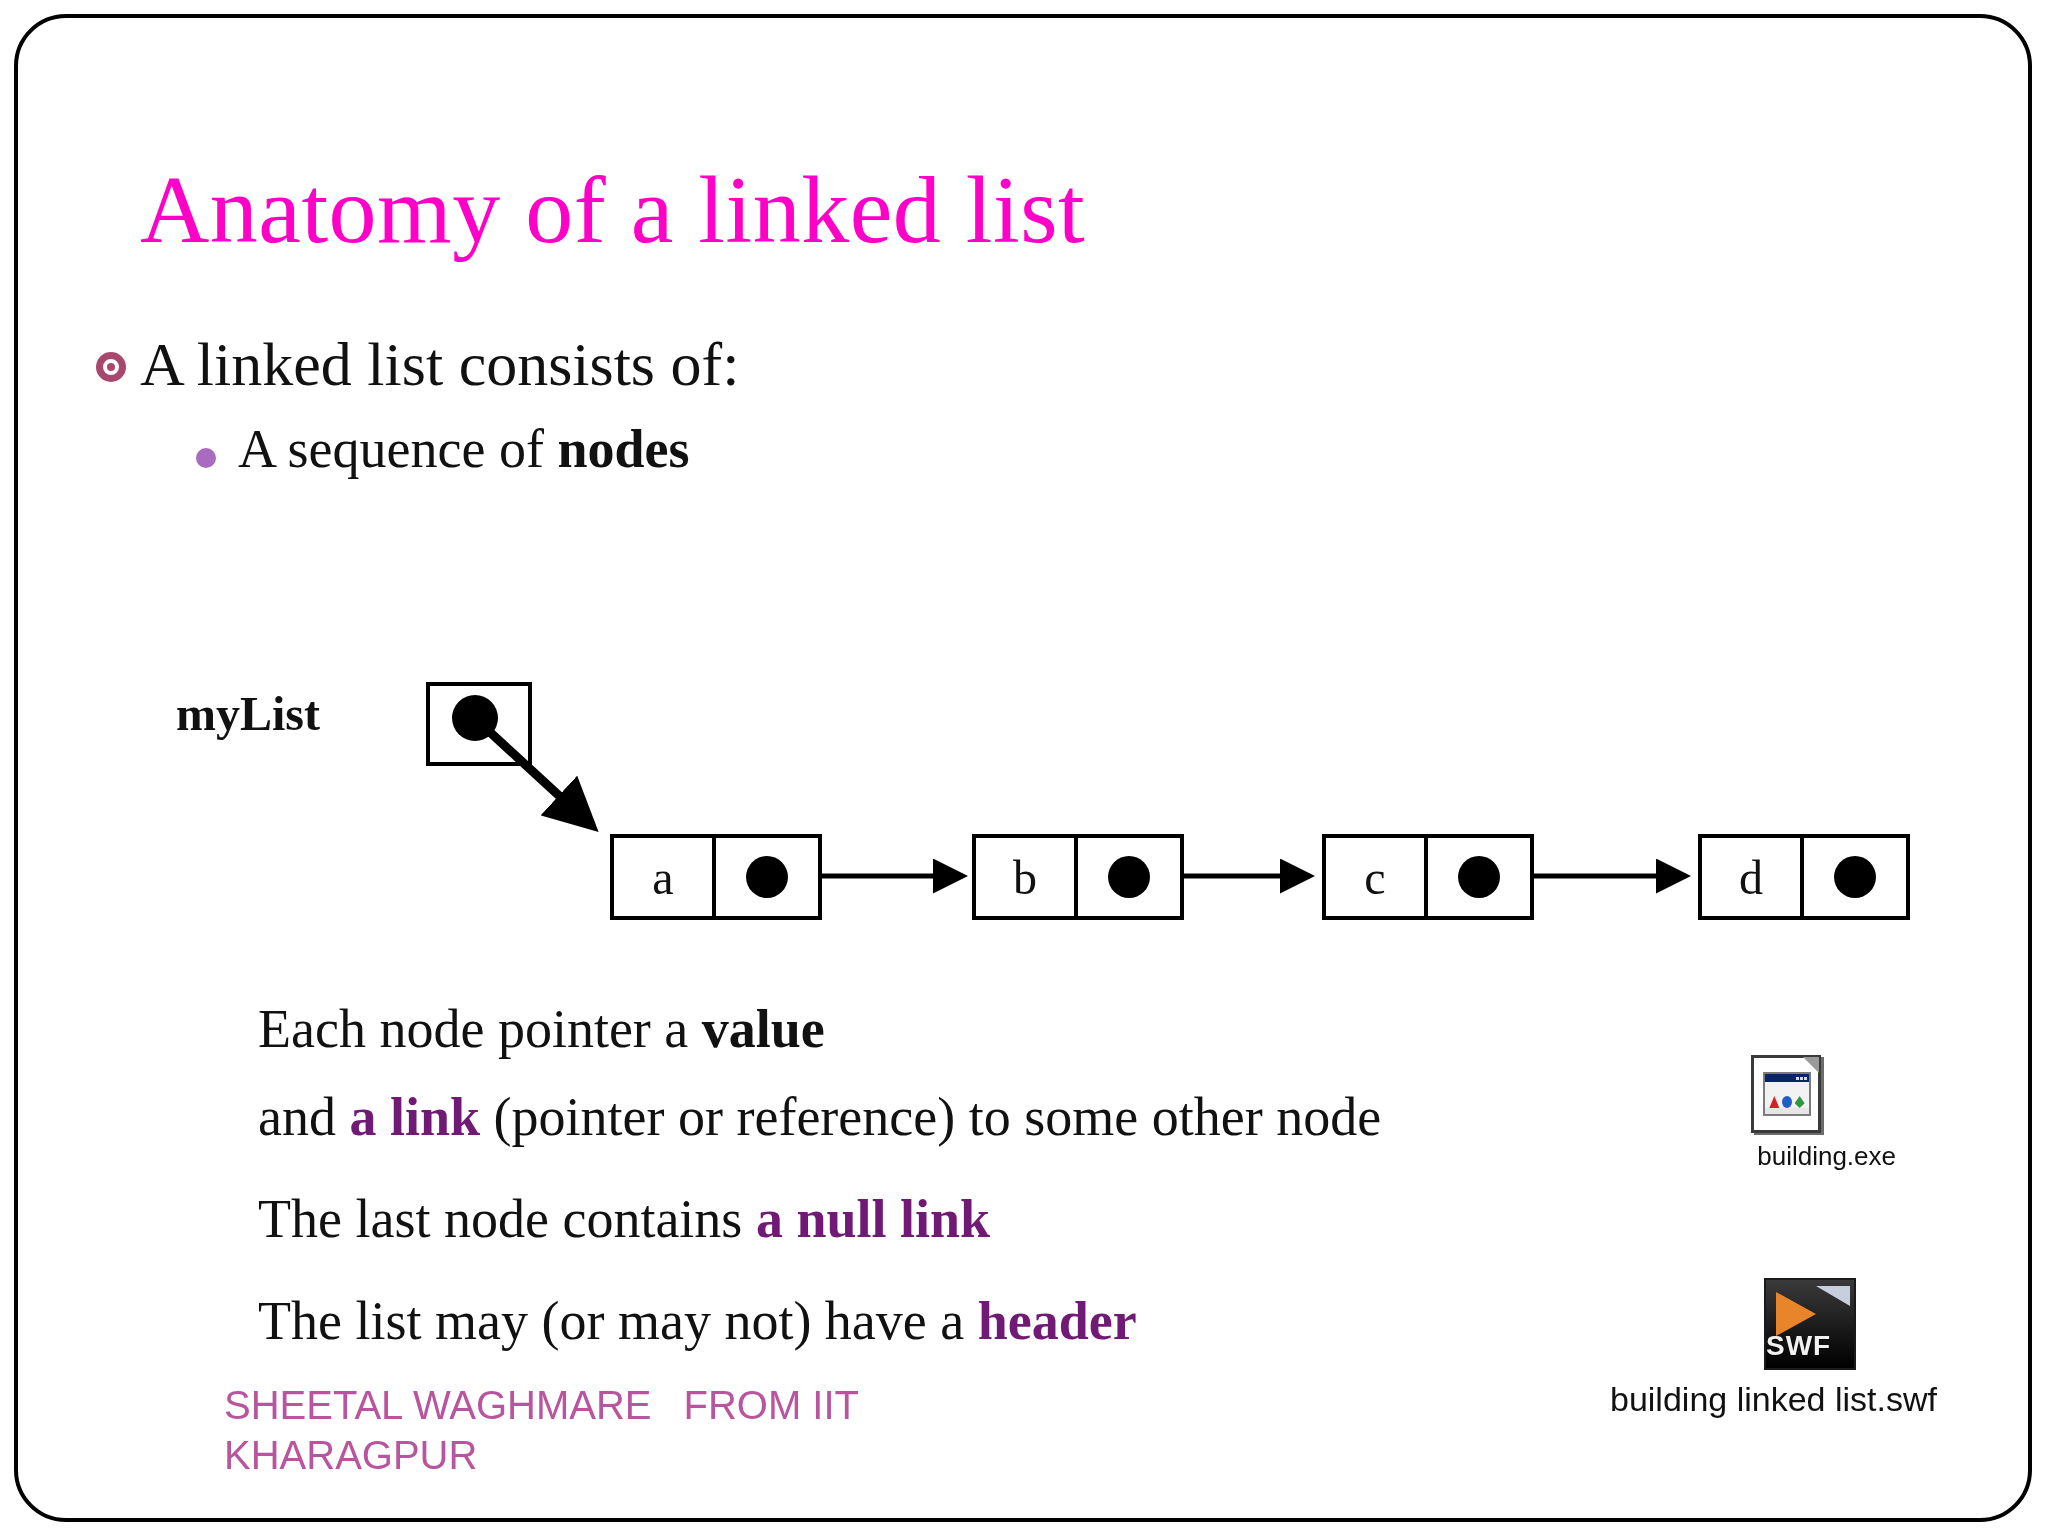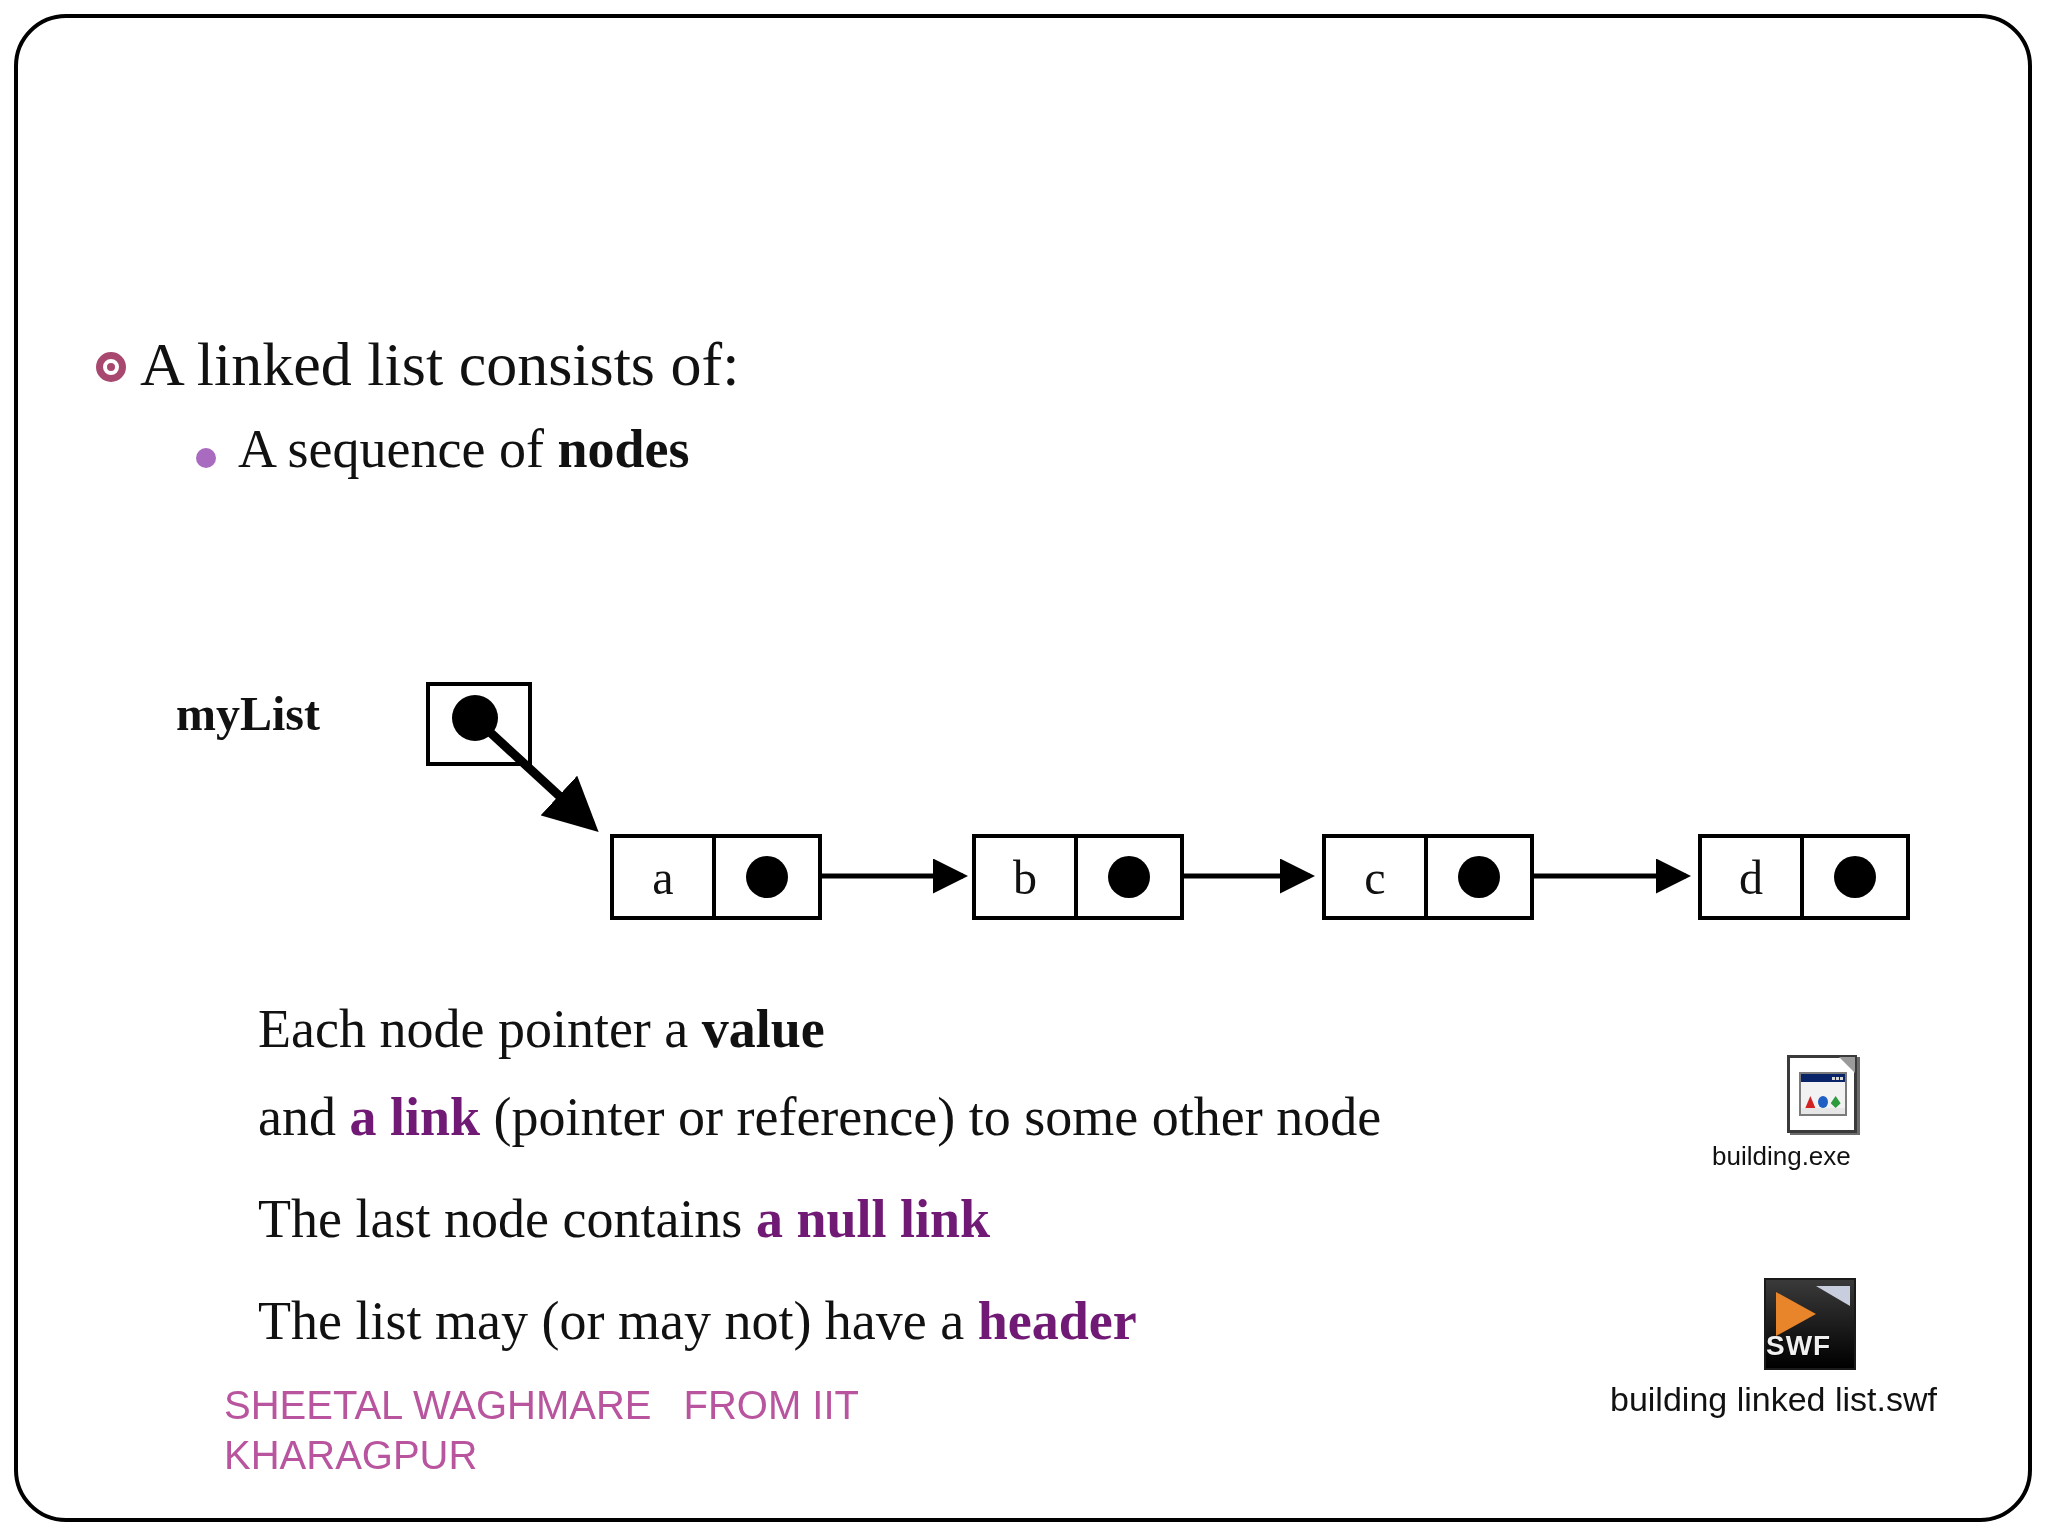--- a/index.html
+++ b/index.html
@@ -204,24 +204,24 @@
     font-family: "Liberation Sans", sans-serif;
     font-size: 40px;
     line-height: 1.25;
     color: #B9549F;
   }
   #footer-tab { display: inline-block; width: 32px; }
 
   
   #exe-icon-group {
     position: absolute;
-    left: 1712px;
+    left: 1676px;
     top: 1055px;
     width: 220px;
-    text-align: left;
+    text-align: right;
   }
   .exe-doc {
     position: relative;
     width: 70px;
     height: 78px;
     margin: 0 auto;
     background: #ffffff;
     border: 3px solid #3a3a3a;
     box-sizing: border-box;
     box-shadow: 3px 2px 0 #6b6b6b;
@@ -334,20 +334,21 @@
     white-space: nowrap;
   }
 </style>
 </head>
 <body>
 
 <div id="slide">
 
   <div id="slide-frame"></div>
 
+  <div id="slide-title">Anatomy of a linked list</div>
 
   <div id="bullet-l1">
     <span class="bullet-ring"></span>
     <span id="bullet-l1-text">A linked list consists of:</span>
   </div>
 
   <div id="bullet-l2">
     <span class="bullet-dot"></span>
     <span id="bullet-l2-text"><span>A sequence of </span><span class="b">nodes</span></span>
   </div>

